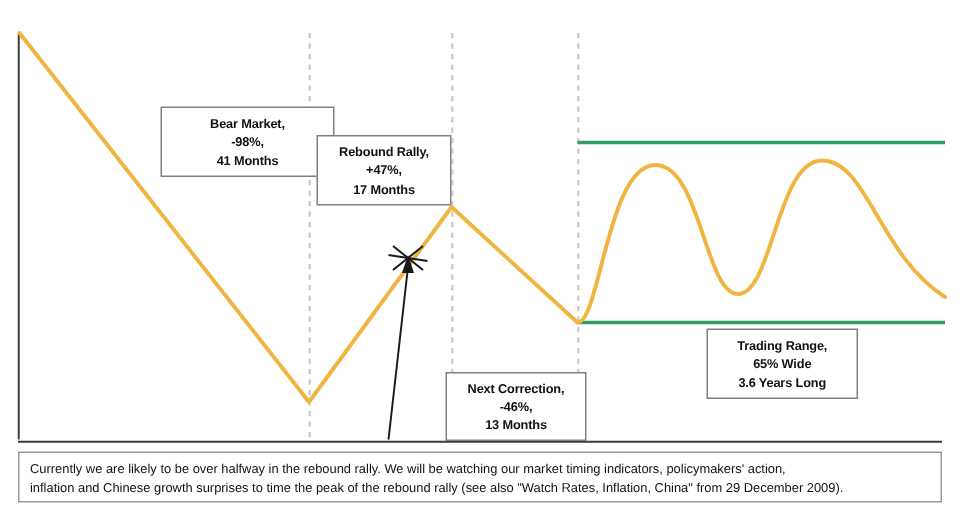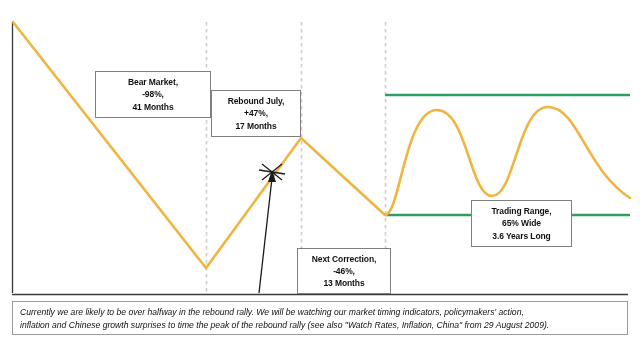--- a/index.html
+++ b/index.html
@@ -38,37 +38,36 @@
     font-size: 8.5px;
     line-height: 1.42;
     color: #111111;
     text-align: center;
     letter-spacing: -0.1px;
   }
   .callout span {
     display: block;
     white-space: nowrap;
   }
-  #callout-bear      { left: 95px;  top: 71px;  width: 116px;  height: 47px; text-align: center; }
+  #callout-bear      { left: 107px;  top: 71px;  width: 116px;  height: 47px; text-align: center; }
   #callout-rebound   { left: 211px; top: 90px;  width: 90px;  height: 47px; }
   #callout-correction{ left: 297px; top: 248px; width: 94px;  height: 46px; }
-  #callout-range     { left: 471px; top: 200px; width: 101px; height: 47px; }
+  #callout-range     { left: 471px; top: 219px; width: 101px; height: 47px; }
 
   #caption-box {
     position: absolute;
     left: 12px;
     top: 301px;
     width: 616px;
     height: 34px;
     box-sizing: border-box;
     background: #ffffff;
     border: 1px solid #9a9a9a;
     padding: 4px 7px 0 7px;
     font-family: "Liberation Sans", sans-serif;
-    font-style: italic;
     font-size: 8.6px;
     line-height: 1.55;
     color: #111111;
     text-align: left;
   }
 </style>
 </head>
 <body>
 
 <div id="stage">
@@ -108,35 +107,35 @@
 
   </svg>
 
   <div class="callout" id="callout-bear">
     <span>Bear Market,</span>
     <span>-98%,</span>
     <span>41 Months</span>
   </div>
 
   <div class="callout" id="callout-rebound">
-    <span>Rebound July,</span>
+    <span>Rebound Rally,</span>
     <span>+47%,</span>
     <span>17 Months</span>
   </div>
 
   <div class="callout" id="callout-correction">
     <span>Next Correction,</span>
     <span>-46%,</span>
     <span>13 Months</span>
   </div>
 
   <div class="callout" id="callout-range">
     <span>Trading Range,</span>
     <span>65% Wide</span>
     <span>3.6 Years Long</span>
   </div>
 
   <div id="caption-box">
     <div>Currently we are likely to be over halfway in the rebound rally.  We will be watching our market timing indicators, policymakers' action,</div>
-    <div>inflation and Chinese growth surprises to time the peak of the rebound rally (see also "Watch Rates, Inflation, China" from 29 August 2009).</div>
+    <div>inflation and Chinese growth surprises to time the peak of the rebound rally (see also "Watch Rates, Inflation, China" from 29 December 2009).</div>
   </div>
 
 </div>
 
 </body></html>

